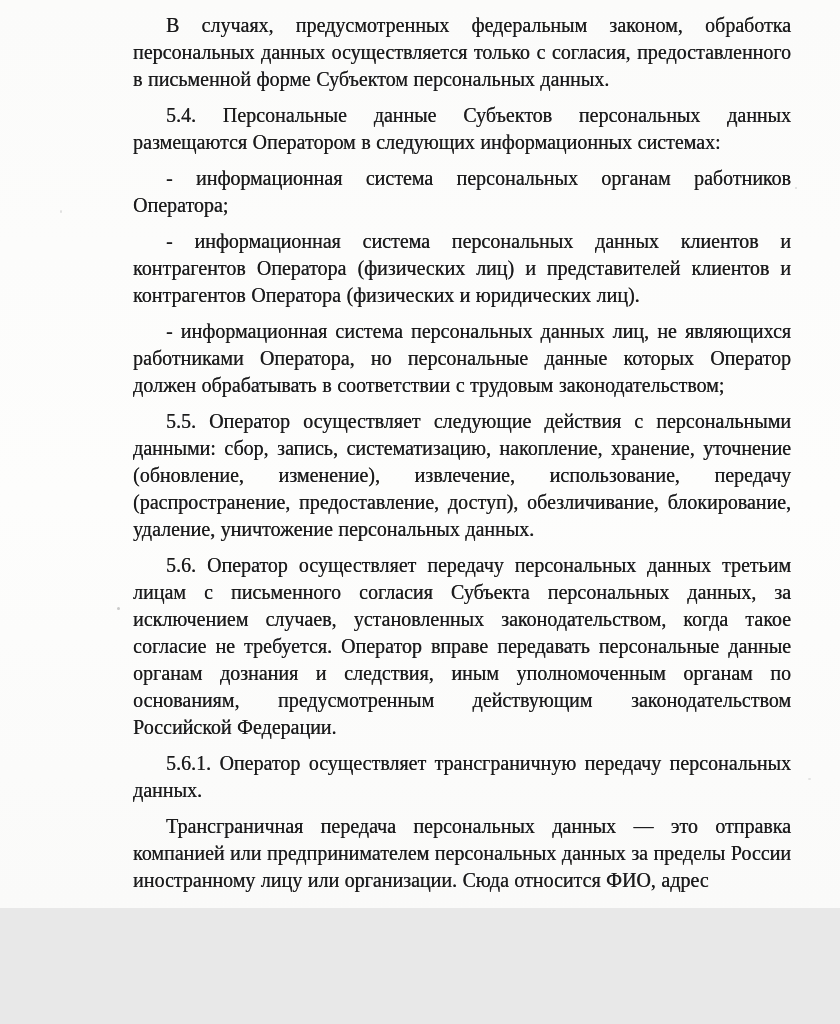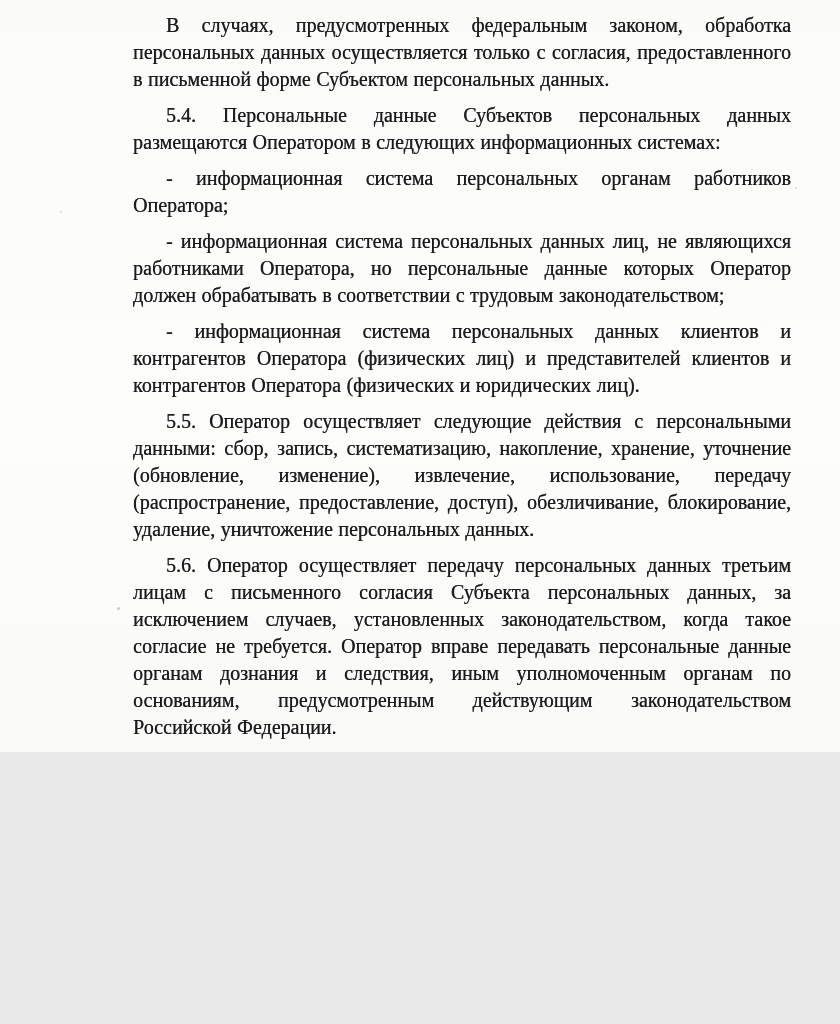--- a/index.html
+++ b/index.html
@@ -3,21 +3,21 @@
 <meta charset="utf-8">
 <style>
   html, body {
     margin: 0;
     padding: 0;
     background: #e8e8e8;
   }
   .page {
     position: relative;
     width: 840px;
-    height: 752px;
+    height: 908px;
     margin: 0 auto;
     background: linear-gradient(180deg, #fbfbfa 0%, #fdfdfc 55%, #fafaf9 100%);
     overflow: hidden;
     font-family: "Liberation Serif", "DejaVu Serif", serif;
     color: #1b1b1c;
   }
   .text-block {
     position: absolute;
     left: 133px;
     right: 49px;
@@ -49,24 +49,25 @@
 </style>
 </head>
 <body>
 
 <div class="page">
 
   <div class="text-block">
     <p>В случаях, предусмотренных федеральным законом, обработка персональных данных осуществляется только с согласия, предоставленного в письменной форме Субъектом персональных данных.</p>
     <p>5.4. Персональные данные Субъектов персональных данных размещаются Оператором в следующих информационных системах:</p>
     <p>- информационная система персональных органам работников Оператора;</p>
+    <p>- информационная система персональных данных клиентов и контрагентов Оператора (физических лиц) и представителей клиентов и контрагентов Оператора (физических и юридических лиц).</p>
     <p>- информационная система персональных данных лиц, не являющихся работниками Оператора, но персональные данные которых Оператор должен обрабатывать в соответствии с трудовым законодательством;</p>
-    <p>- информационная система персональных данных клиентов и контрагентов Оператора (физических лиц) и представителей клиентов и контрагентов Оператора (физических и юридических лиц).</p>
     <p>5.5. Оператор осуществляет следующие действия с персональными данными: сбор, запись, систематизацию, накопление, хранение, уточнение (обновление, изменение), извлечение, использование, передачу (распространение, предоставление, доступ), обезличивание, блокирование, удаление, уничтожение персональных данных.</p>
     <p>5.6. Оператор осуществляет передачу персональных данных третьим лицам с письменного согласия Субъекта персональных данных, за исключением случаев, установленных законодательством, когда такое согласие не требуется. Оператор вправе передавать персональные данные органам дознания и следствия, иным уполномоченным органам по основаниям, предусмотренным действующим законодательством Российской Федерации.</p>
+    <p>5.6.1. Оператор осуществляет трансграничную передачу персональных данных.</p>
     <p>Трансграничная передача персональных данных — это отправка компанией или предпринимателем персональных данных за пределы России иностранному лицу или организации. Сюда относится ФИО, адрес</p>
   </div>
 
   <span class="speck s1"></span>
   <span class="speck s2"></span>
   <span class="speck s3"></span>
   <span class="speck s4"></span>
   <span class="speck s5"></span>
 
 </div>

